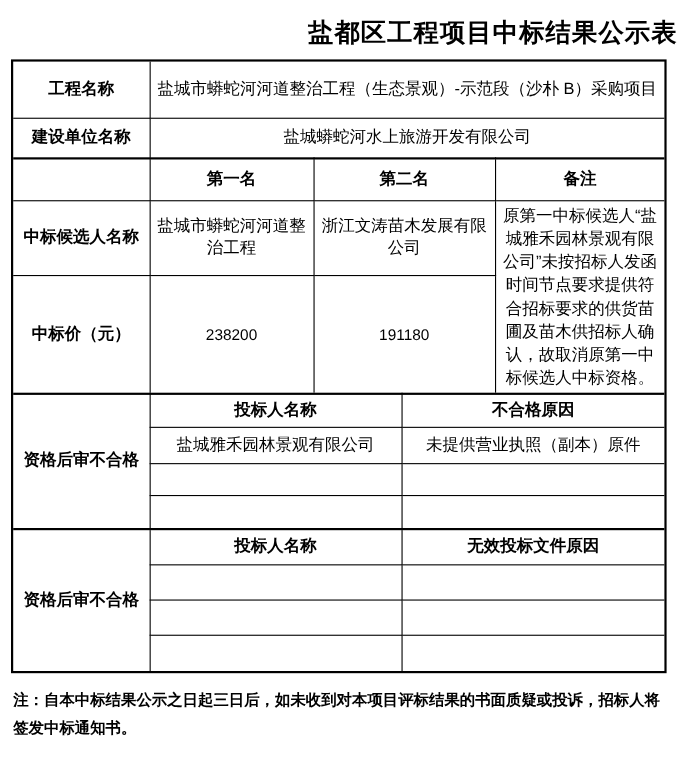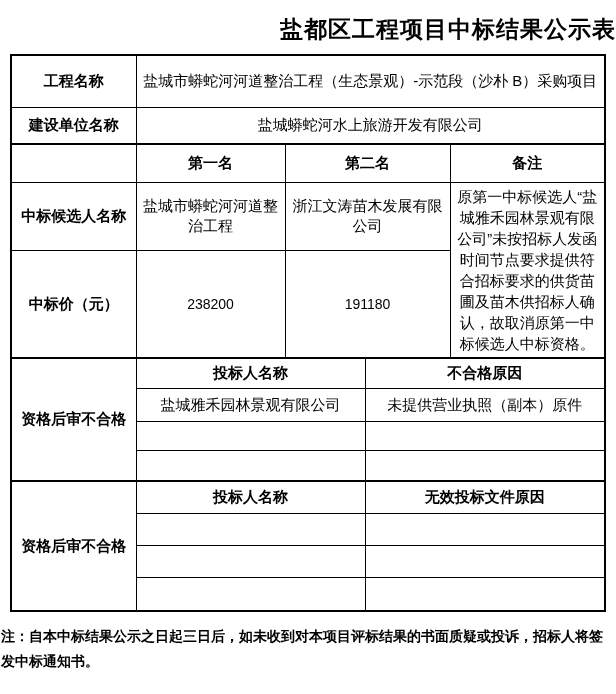--- a/index.html
+++ b/index.html
@@ -34,21 +34,21 @@
   td.label, td.header{font-weight:bold;}
   td.remark{
     font-size:15px;line-height:21px;padding:3px 4px;text-align:center;
   }
   td.num{font-size:14px;}
   
   .rh51{height:51px}.rh46{height:36px}
   .rh38{height:38px}.rh64{height:64px}.rh100{height:100px}
   .rh31{height:31px}.rh33{height:33px}.rh29{height:29px}.rh32{height:32px}
   .note{
-    margin:12px 10px 0 1px;
+    margin:12px 10px 0 12px;
     font-size:14px;font-weight:bold;line-height:25px;
     text-align:left;word-break:break-all;
   }
 </style>
 </head>
 <body>
 
 <h1 class="title">盐都区工程项目中标结果公示表</h1>
 
 <div class="doc">

